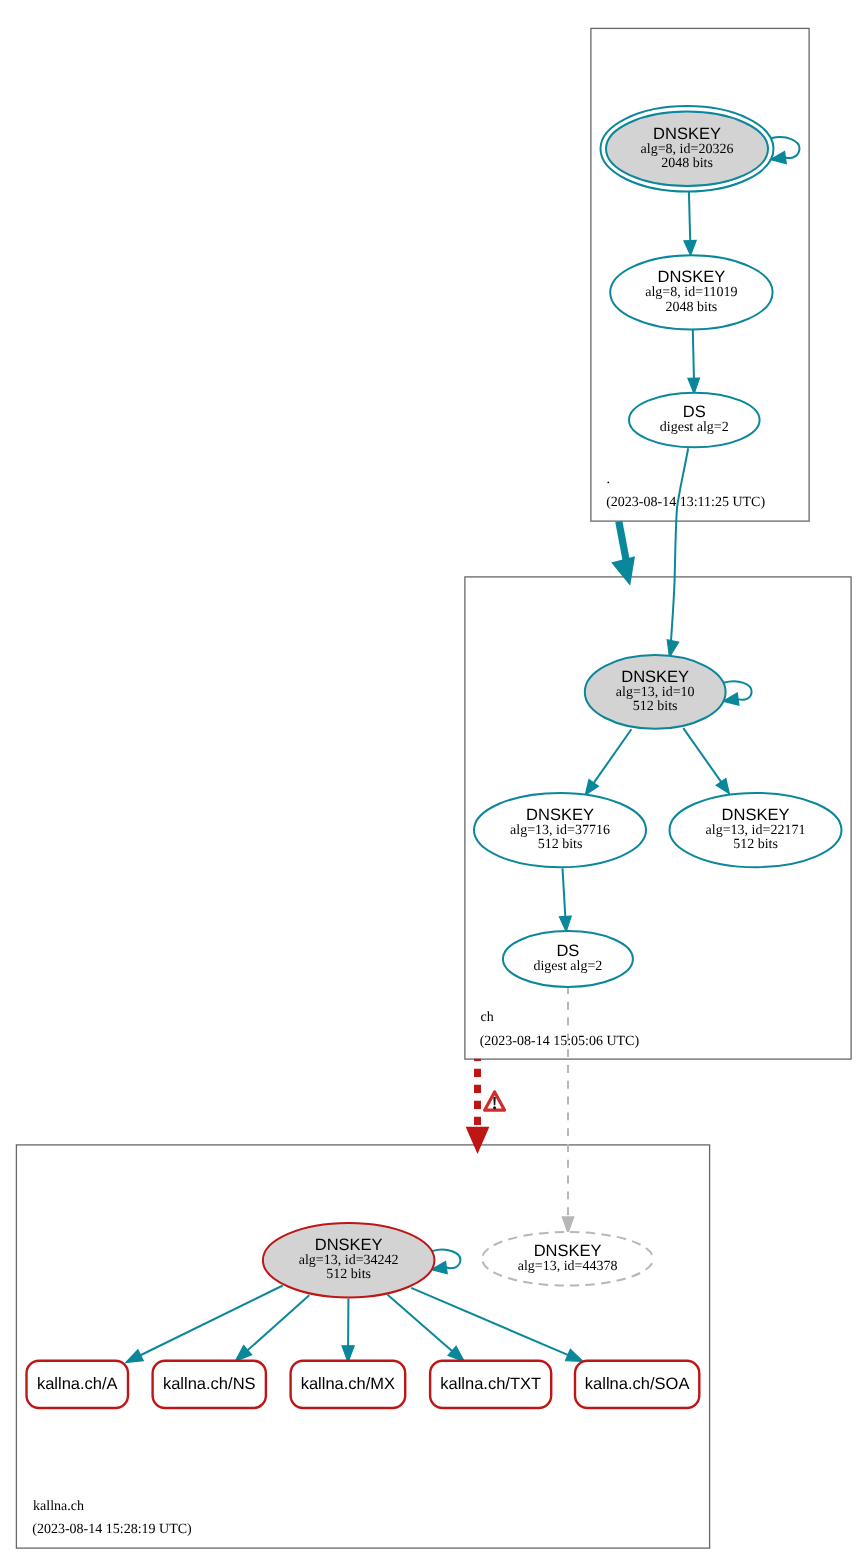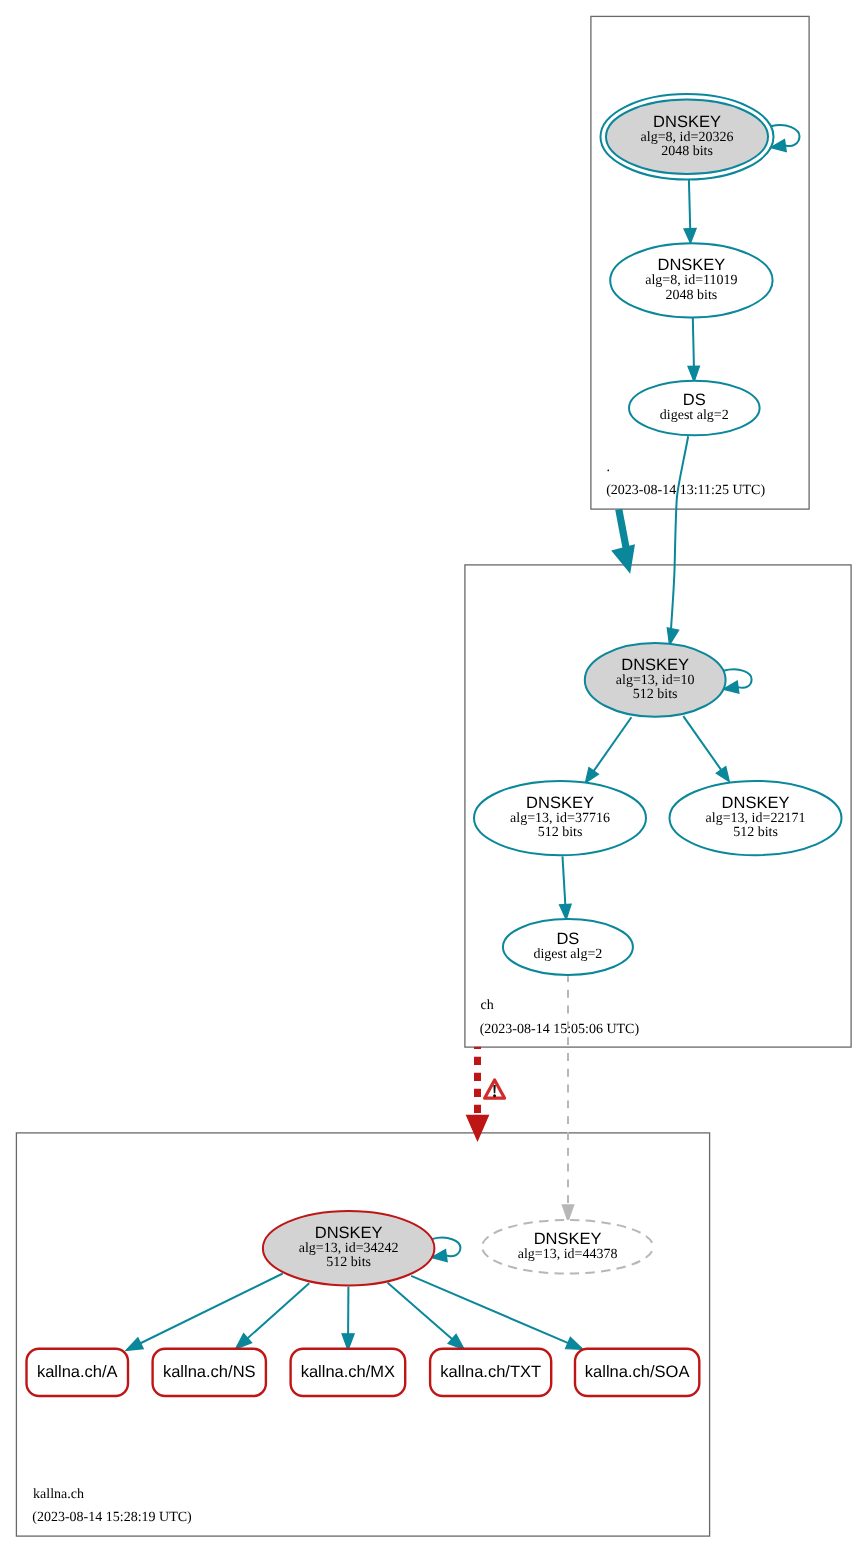--- a/index.html
+++ b/index.html
@@ -1,18 +1,18 @@
 <!DOCTYPE html>
 <html><head>
 <meta charset="utf-8">
 <title>DNSSEC authentication chain</title>
 <style>
   html,body{margin:0;padding:0;background:#ffffff;-webkit-font-smoothing:antialiased;text-rendering:geometricPrecision;}
   body{width:868px;height:1552px;overflow:hidden;font-family:"Liberation Sans",sans-serif;}
-  #canvas{position:relative;width:868px;height:1163px;}
+  #canvas{position:relative;width:868px;height:1163px;margin-top:12px;}
   svg{display:block;shape-rendering:geometricPrecision;}
   text{white-space:pre;}
   .ttl{font-family:"Liberation Sans",sans-serif;font-size:16.5px;fill:#000000;}
   .sub{font-family:"Liberation Serif",serif;font-size:14px;fill:#000000;}
   .zlbl{font-family:"Liberation Serif",serif;font-size:14px;fill:#000000;}
 </style>
 </head>
 <body>
 
 <div id="canvas">

